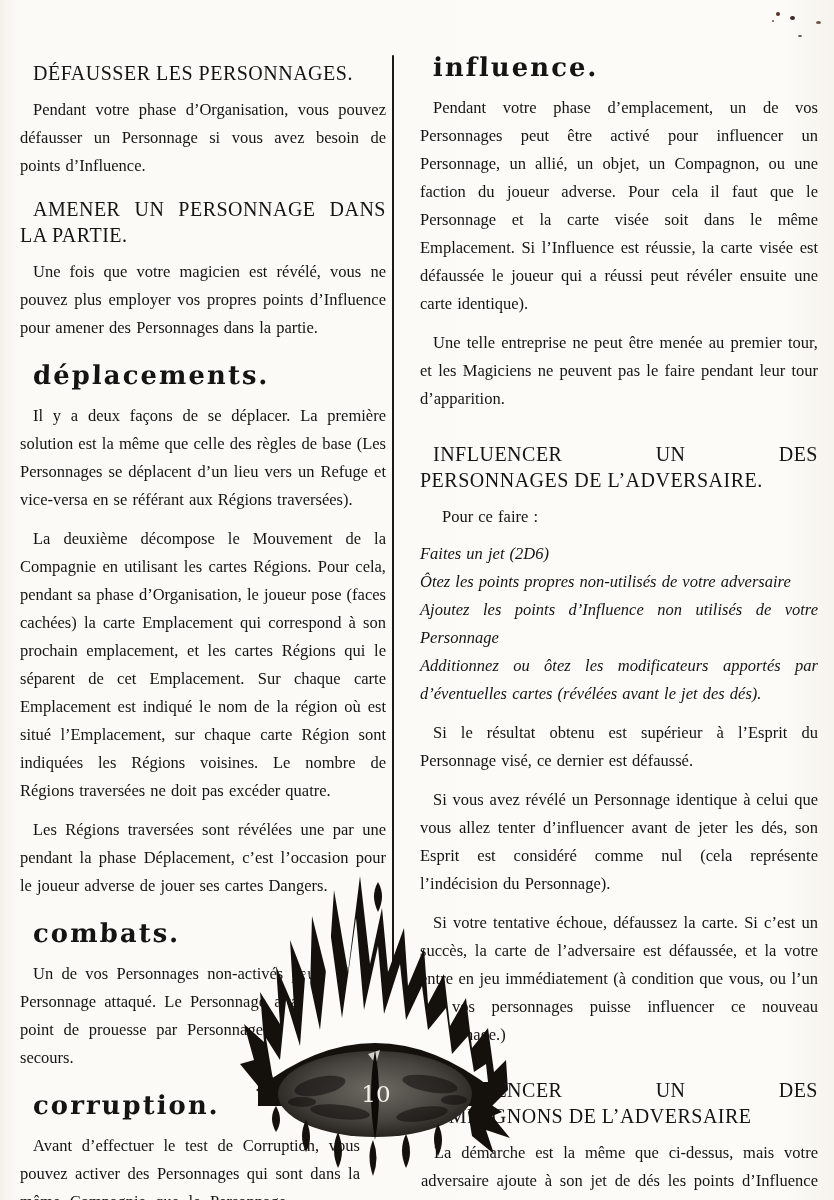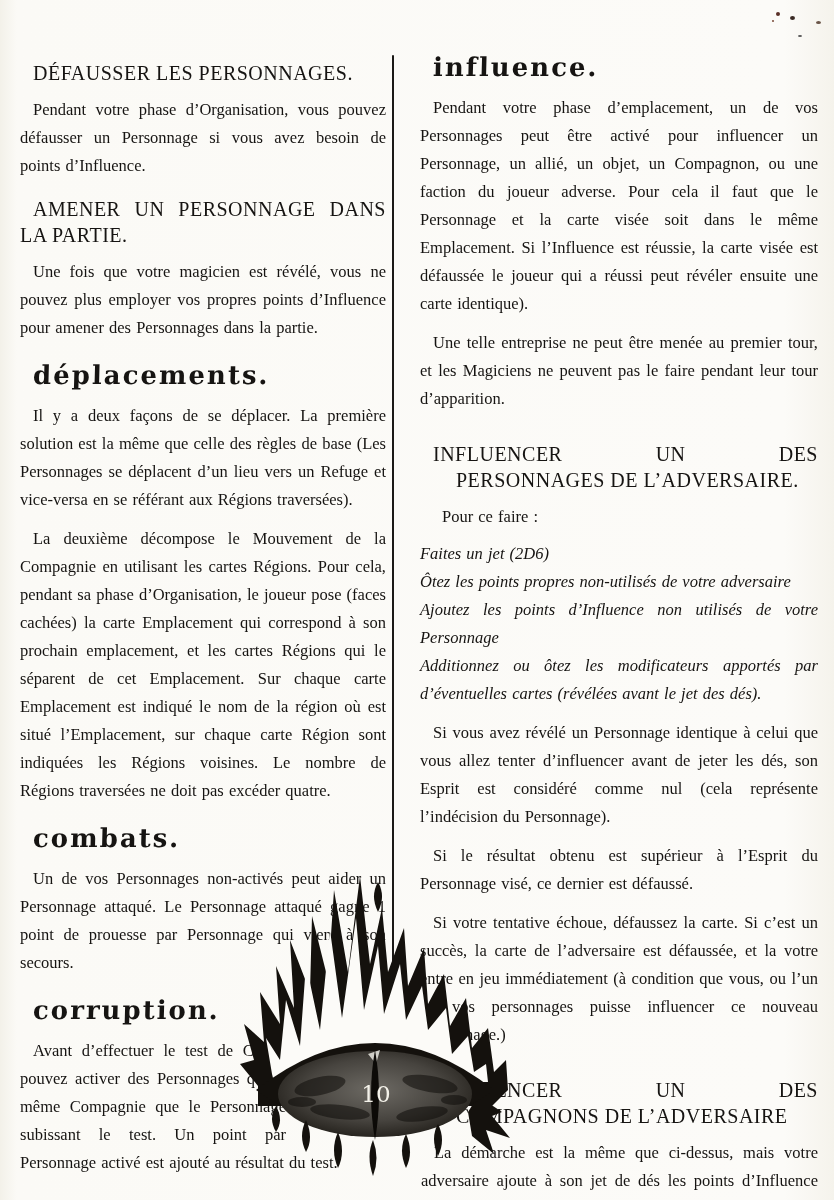--- a/index.html
+++ b/index.html
@@ -37,21 +37,21 @@
   }
   .intro{margin-bottom:0;}
   .steps{margin-bottom:11px;}
   .subhead{
     font-size:20px;line-height:26px;font-weight:normal;
     letter-spacing:.5px;
     text-indent:13px;text-align:justify;
     margin:16px 0 10px 0;
   }
   .subhead .spread{display:block;text-align:justify;text-align-last:justify;text-indent:13px;margin-top:28px;}
-  .subhead .line2{display:block;text-indent:0;margin-left:36px;}
+  .subhead .line2{display:block;text-indent:0;}
   .runic{
     font-family:"DejaVu Serif", serif;
     font-size:26px;line-height:30px;font-weight:bold;
     letter-spacing:2px;
     text-indent:13px;
     margin:18px 0 12px 0;
     transform:skewX(-1.5deg);
   }
   
   .fr{float:right;clear:right;}
@@ -78,20 +78,21 @@
 
     <h2 class="subhead">DÉFAUSSER LES PERSONNAGES.</h2>
     <div class="para">Pendant votre phase d’Organisation, vous pouvez défausser un Personnage si vous avez besoin de points d’Influence.</div>
 
     <h2 class="subhead">AMENER UN PERSONNAGE DANS LA PARTIE.</h2>
     <div class="para">Une fois que votre magicien est révélé, vous ne pouvez plus employer vos propres points d’Influence pour amener des Personnages dans la partie.</div>
 
     <h2 class="runic">déplacements.</h2>
     <div class="para">Il y a deux façons de se déplacer. La première solution est la même que celle des règles de base (Les Personnages se déplacent d’un lieu vers un Refuge et vice-versa en se référant aux Régions traversées).</div>
     <div class="para">La deuxième décompose le Mouvement de la Compagnie en utilisant les cartes Régions. Pour cela, pendant sa phase d’Organisation, le joueur pose (faces cachées) la carte Emplacement qui correspond à son prochain emplacement, et les cartes Régions qui le séparent de cet Emplacement. Sur chaque carte Emplacement est indiqué le nom de la région où est situé l’Emplacement, sur chaque carte Région sont indiquées les Régions voisines. Le nombre de Régions traversées ne doit pas excéder quatre.</div>
+    <div class="para">Les Régions traversées sont révélées une par une pendant la phase Déplacement, c’est l’occasion pour le joueur adverse de jouer ses cartes Dangers.</div>
 
     <h2 class="runic">combats.</h2>
     <div class="para">Un de vos Personnages non-activés peut aider un Personnage attaqué. Le Personnage attaqué gagne 1 point de prouesse par Personnage qui vient à son secours.</div>
 
     <h2 class="runic">corruption.</h2>
     <div class="para">
       <span class="fr" style="width:26px;height:58px;"></span>
       <span class="fr" style="width:100px;height:28px;"></span>
       
       
@@ -111,22 +112,22 @@
     </h2>
 
     <div class="steps">
       <div class="para intro">Pour ce faire :</div>
       <div class="step">Faites un jet (2D6)</div>
       <div class="step">Ôtez les points propres non-utilisés de votre adversaire</div>
       <div class="step">Ajoutez les points d’Influence non utilisés de votre Personnage</div>
       <div class="step">Additionnez ou ôtez les modificateurs apportés par d’éventuelles cartes (révélées avant le jet des dés).</div>
     </div>
 
+    <div class="para">Si le résultat obtenu est supérieur à l’Esprit du Personnage visé, ce dernier est défaussé.</div>
     <div class="para">Si vous avez révélé un Personnage identique à celui que vous allez tenter d’influencer avant de jeter les dés, son Esprit est considéré comme nul (cela représente l’indécision du Personnage).</div>
-    <div class="para">Si le résultat obtenu est supérieur à l’Esprit du Personnage visé, ce dernier est défaussé.</div>
     <div class="para">Si votre tentative échoue, défaussez la carte. Si c’est un succès, la carte de l’adversaire est défaussée, et la votre entre en jeu immédiatement (à condition que vous, ou l’un de vos personnages puisse influencer ce nouveau Personnage.)</div>
 
     <h2 class="subhead">
       <span class="spread">INFLUENCER UN DES</span>
       <span class="line2">COMPAGNONS DE L’ADVERSAIRE</span>
     </h2>
 
     <div class="para">
       <span class="fl" style="width:1px;height:56px;"></span>
       

